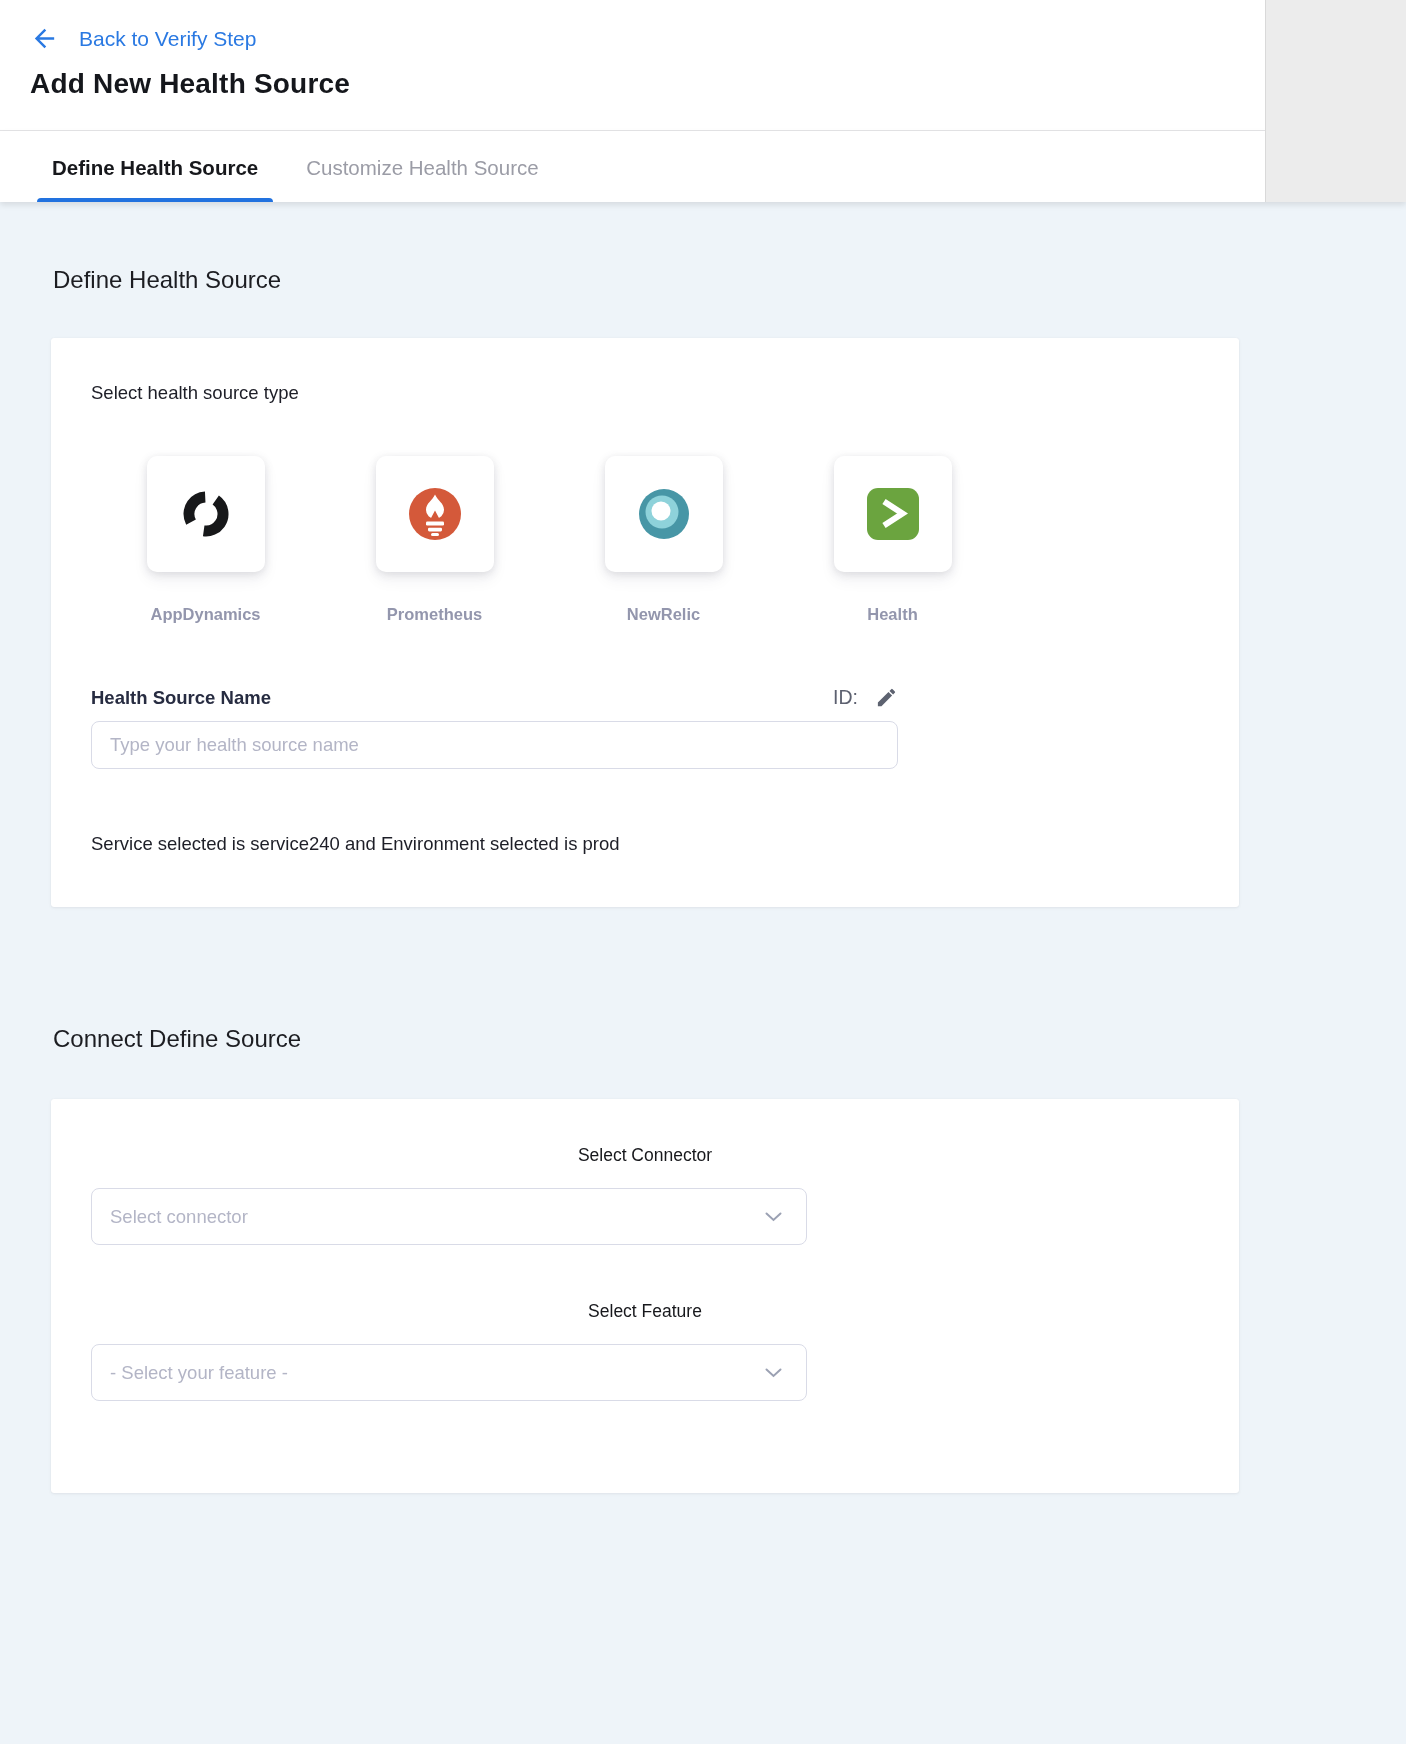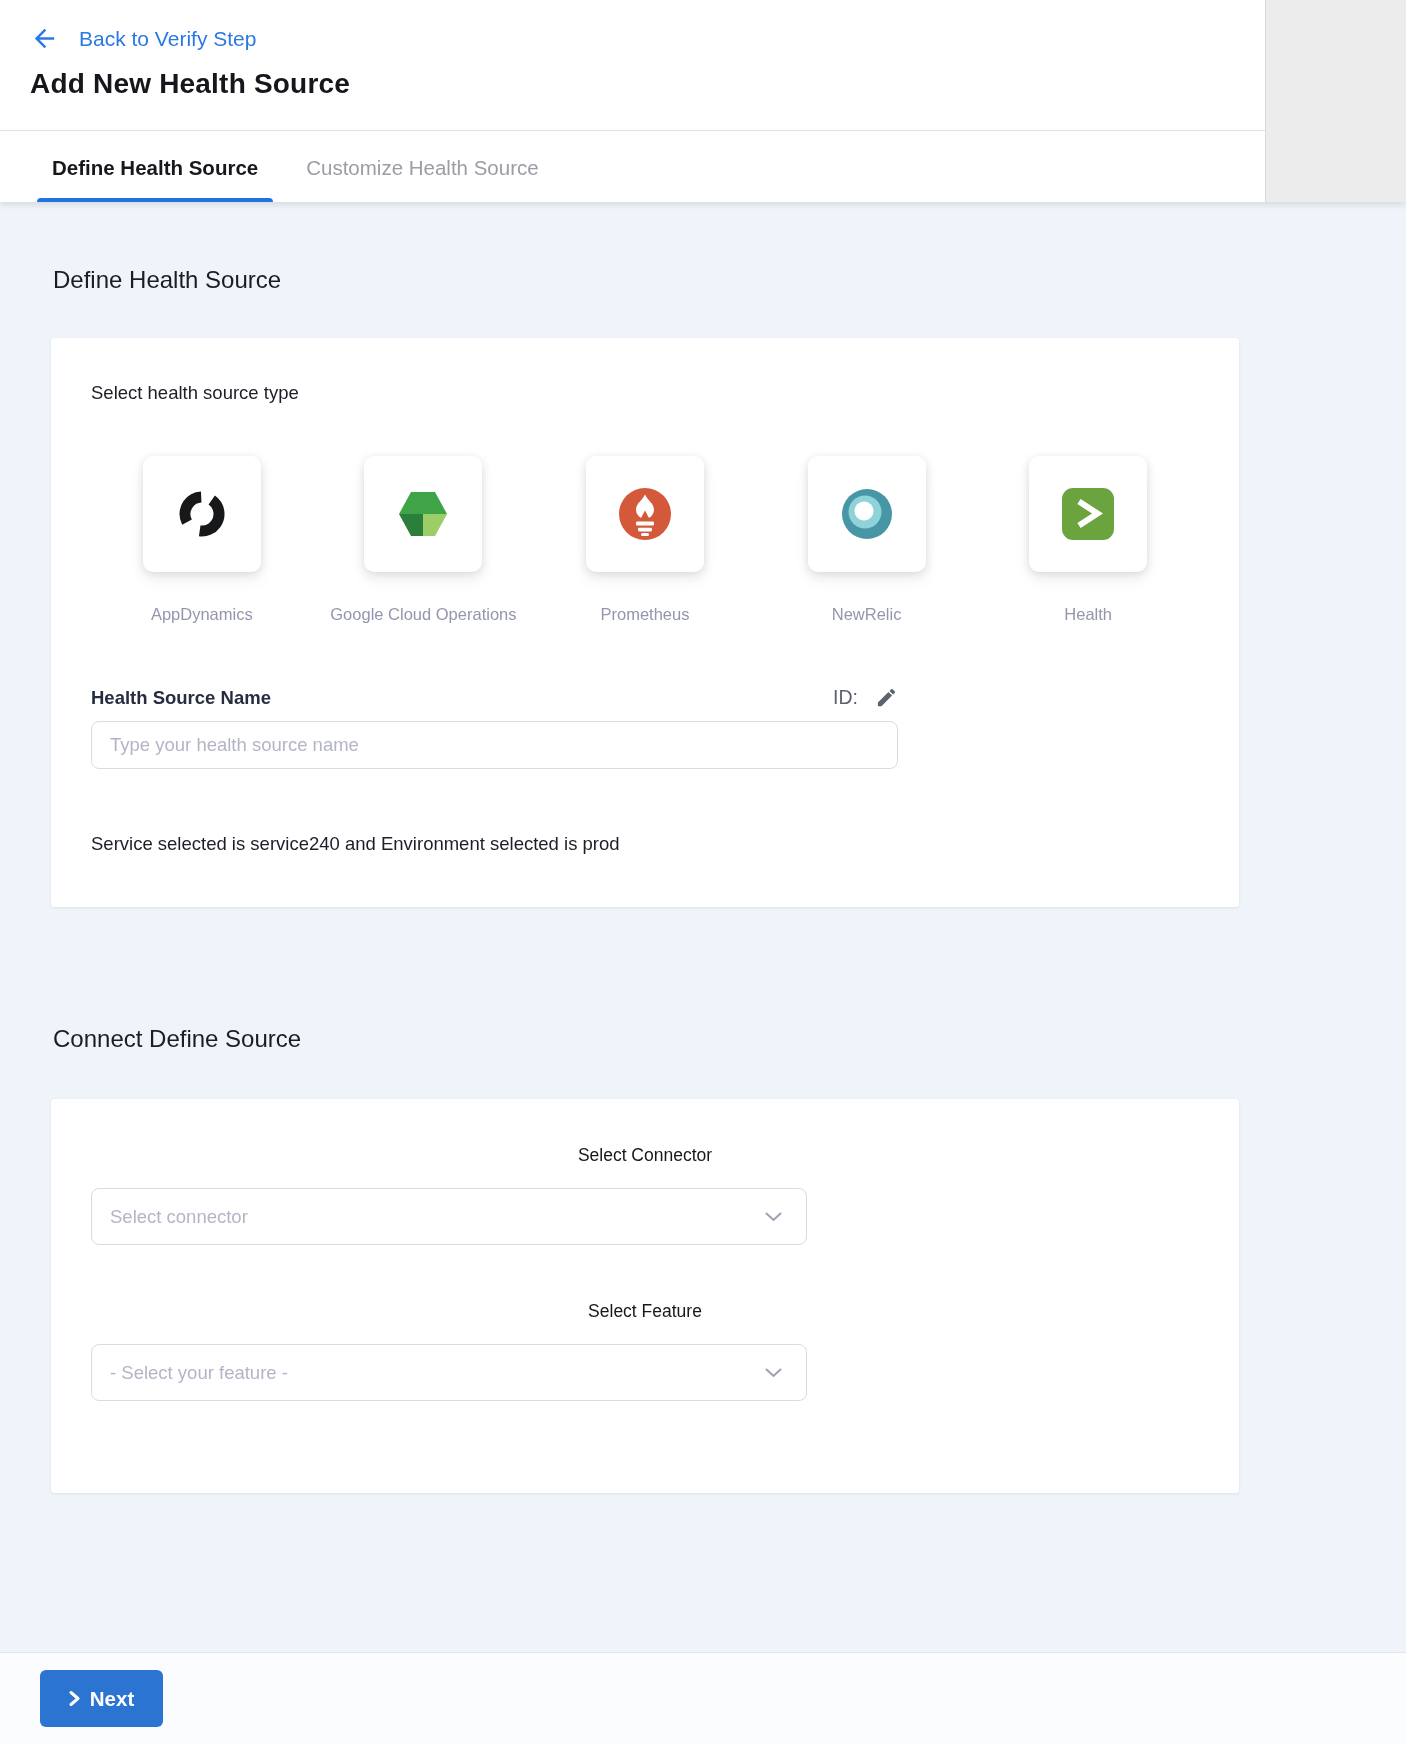--- a/index.html
+++ b/index.html
@@ -37,21 +37,21 @@
   .define-card { margin-top:44px; padding:44px 40px 52px 40px; }
   .connect-card { margin-top:46px; padding:46px 40px 92px 40px;text-align:center; }
 
   .select-type-label { font-size:18.5px; color:#1d1e27; }
 
   .tiles-row { display:flex; margin-top:52px; }
   .tile-col { width:229px; display:flex; flex-direction:column; align-items:center; }
   .tile { width:118px; height:116px; background:#fff; border-radius:10px; cursor:pointer;
           box-shadow:0 2px 8px rgba(96,97,112,0.18), 0 8px 16px rgba(40,41,61,0.06);
           display:flex; align-items:center; justify-content:center; }
-  .tile-label { margin-top:33px; font-size:16.5px; color:#9396ad; text-align:center; }
+  .tile-label { margin-top:33px; font-size:16.5px; color:#9396ad; text-align:center;font-weight:bold; }
 
   .name-row { margin-top:62px; width:807px; display:flex; justify-content:space-between; align-items:center; }
   .name-label { font-size:18.5px; font-weight:700; color:#272c41; }
   .id-group { display:flex; align-items:center; gap:17px; }
   .id-label { color:#5d6170; font-size:19.5px; }
   .edit-icon { cursor:pointer; display:flex; }
   .text-input { margin-top:12px; width:807px; height:48px; border:1px solid #d9dbe7; border-radius:8px;
                 font-size:18.5px; padding:0 18px; color:#23263b; background:#fff; outline:none;
                 font-family:"Liberation Sans","DejaVu Sans",sans-serif; }
   .text-input::placeholder { color:#b3b5c6; }
@@ -110,32 +110,20 @@
               <svg width="58" height="58" viewBox="0 0 58 58">
                 <g transform="rotate(-55 29 29)">
                   <circle cx="29" cy="29" r="17" fill="none" stroke="#17181a" stroke-width="11" stroke-dasharray="45 16 34 12"></circle>
                 </g>
               </svg>
             </span>
           </div>
           <div class="tile-label">AppDynamics</div>
         </div>
 
-        <div class="tile-col">
-          <div class="tile">
-            <span style="display:flex;">
-              <svg width="56" height="52" viewBox="0 0 56 52">
-                <polygon points="16,4 40,4 52,26 4,26" fill="#3fa348"></polygon>
-                <polygon points="4,26 28,26 28,48 16,48" fill="#2c7f3a"></polygon>
-                <polygon points="28,26 52,26 40,48 28,48" fill="#9ccd66"></polygon>
-              </svg>
-            </span>
-          </div>
-          <div class="tile-label">Google Cloud Operations</div>
-        </div>
 
         <div class="tile-col">
           <div class="tile">
             <span style="display:flex;">
               <svg width="58" height="58" viewBox="0 0 58 58">
                 <circle cx="29" cy="29" r="26" fill="#d4593a"></circle>
                 <path d="M29 9.5 c2.5 6 9 8.5 9 15.5 a9 9 0 0 1 -18 0 c0 -7 6.5 -9.5 9 -15.5 z" fill="#ffffff"></path>
                 <path d="M29 25.5 l4.5 8.5 h-9 z" fill="#d4593a"></path>
                 <rect x="20" y="36.5" width="18" height="4" rx="1.3" fill="#ffffff"></rect>
                 <rect x="22" y="42.8" width="14" height="3.6" rx="1.3" fill="#ffffff"></rect>
@@ -208,24 +196,14 @@
         <span style="display:flex;">
           <svg width="17" height="10" viewBox="0 0 17 10">
               <path d="M1.5 1.5l7 6.5 7-6.5" stroke="#9ba1b3" stroke-width="2" fill="none" stroke-linecap="round"></path>
             </svg>
         </span>
       </div>
     </div>
 
   </div>
 
-  <div class="footer">
-    <button class="next-btn">
-      <span style="display:flex;">
-        <svg width="11" height="17" viewBox="0 0 11 17">
-            <path d="M2 2.5l7 6-7 6" stroke="#ffffff" stroke-width="3" fill="none" stroke-linecap="round" stroke-linejoin="round"></path>
-          </svg>
-      </span>
-      <span>Next</span>
-    </button>
-  </div>
 
 </div>
 
 </body></html>

